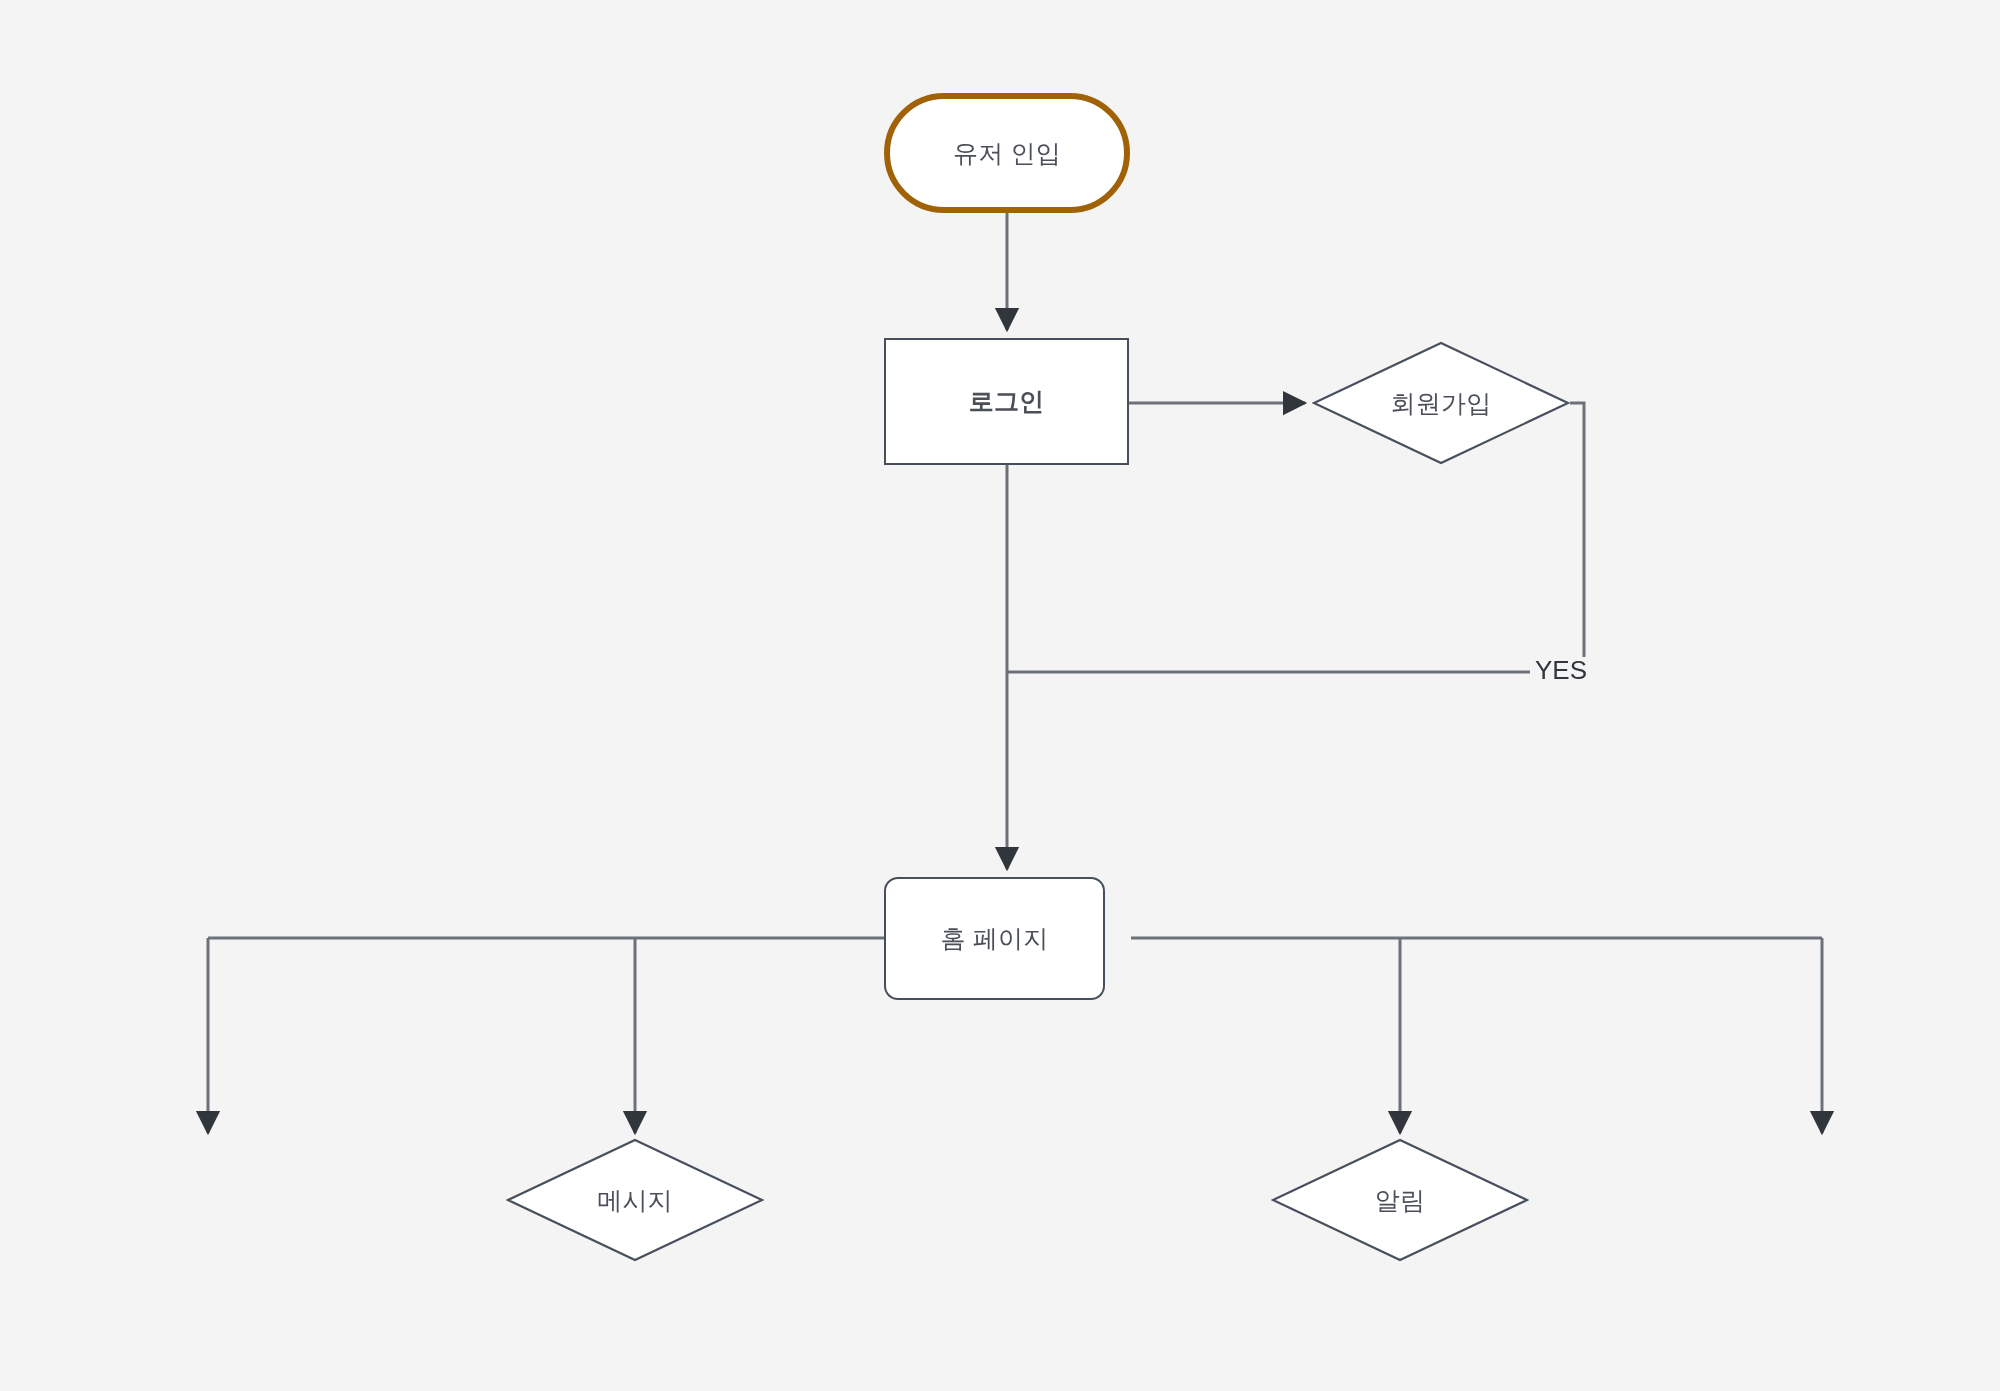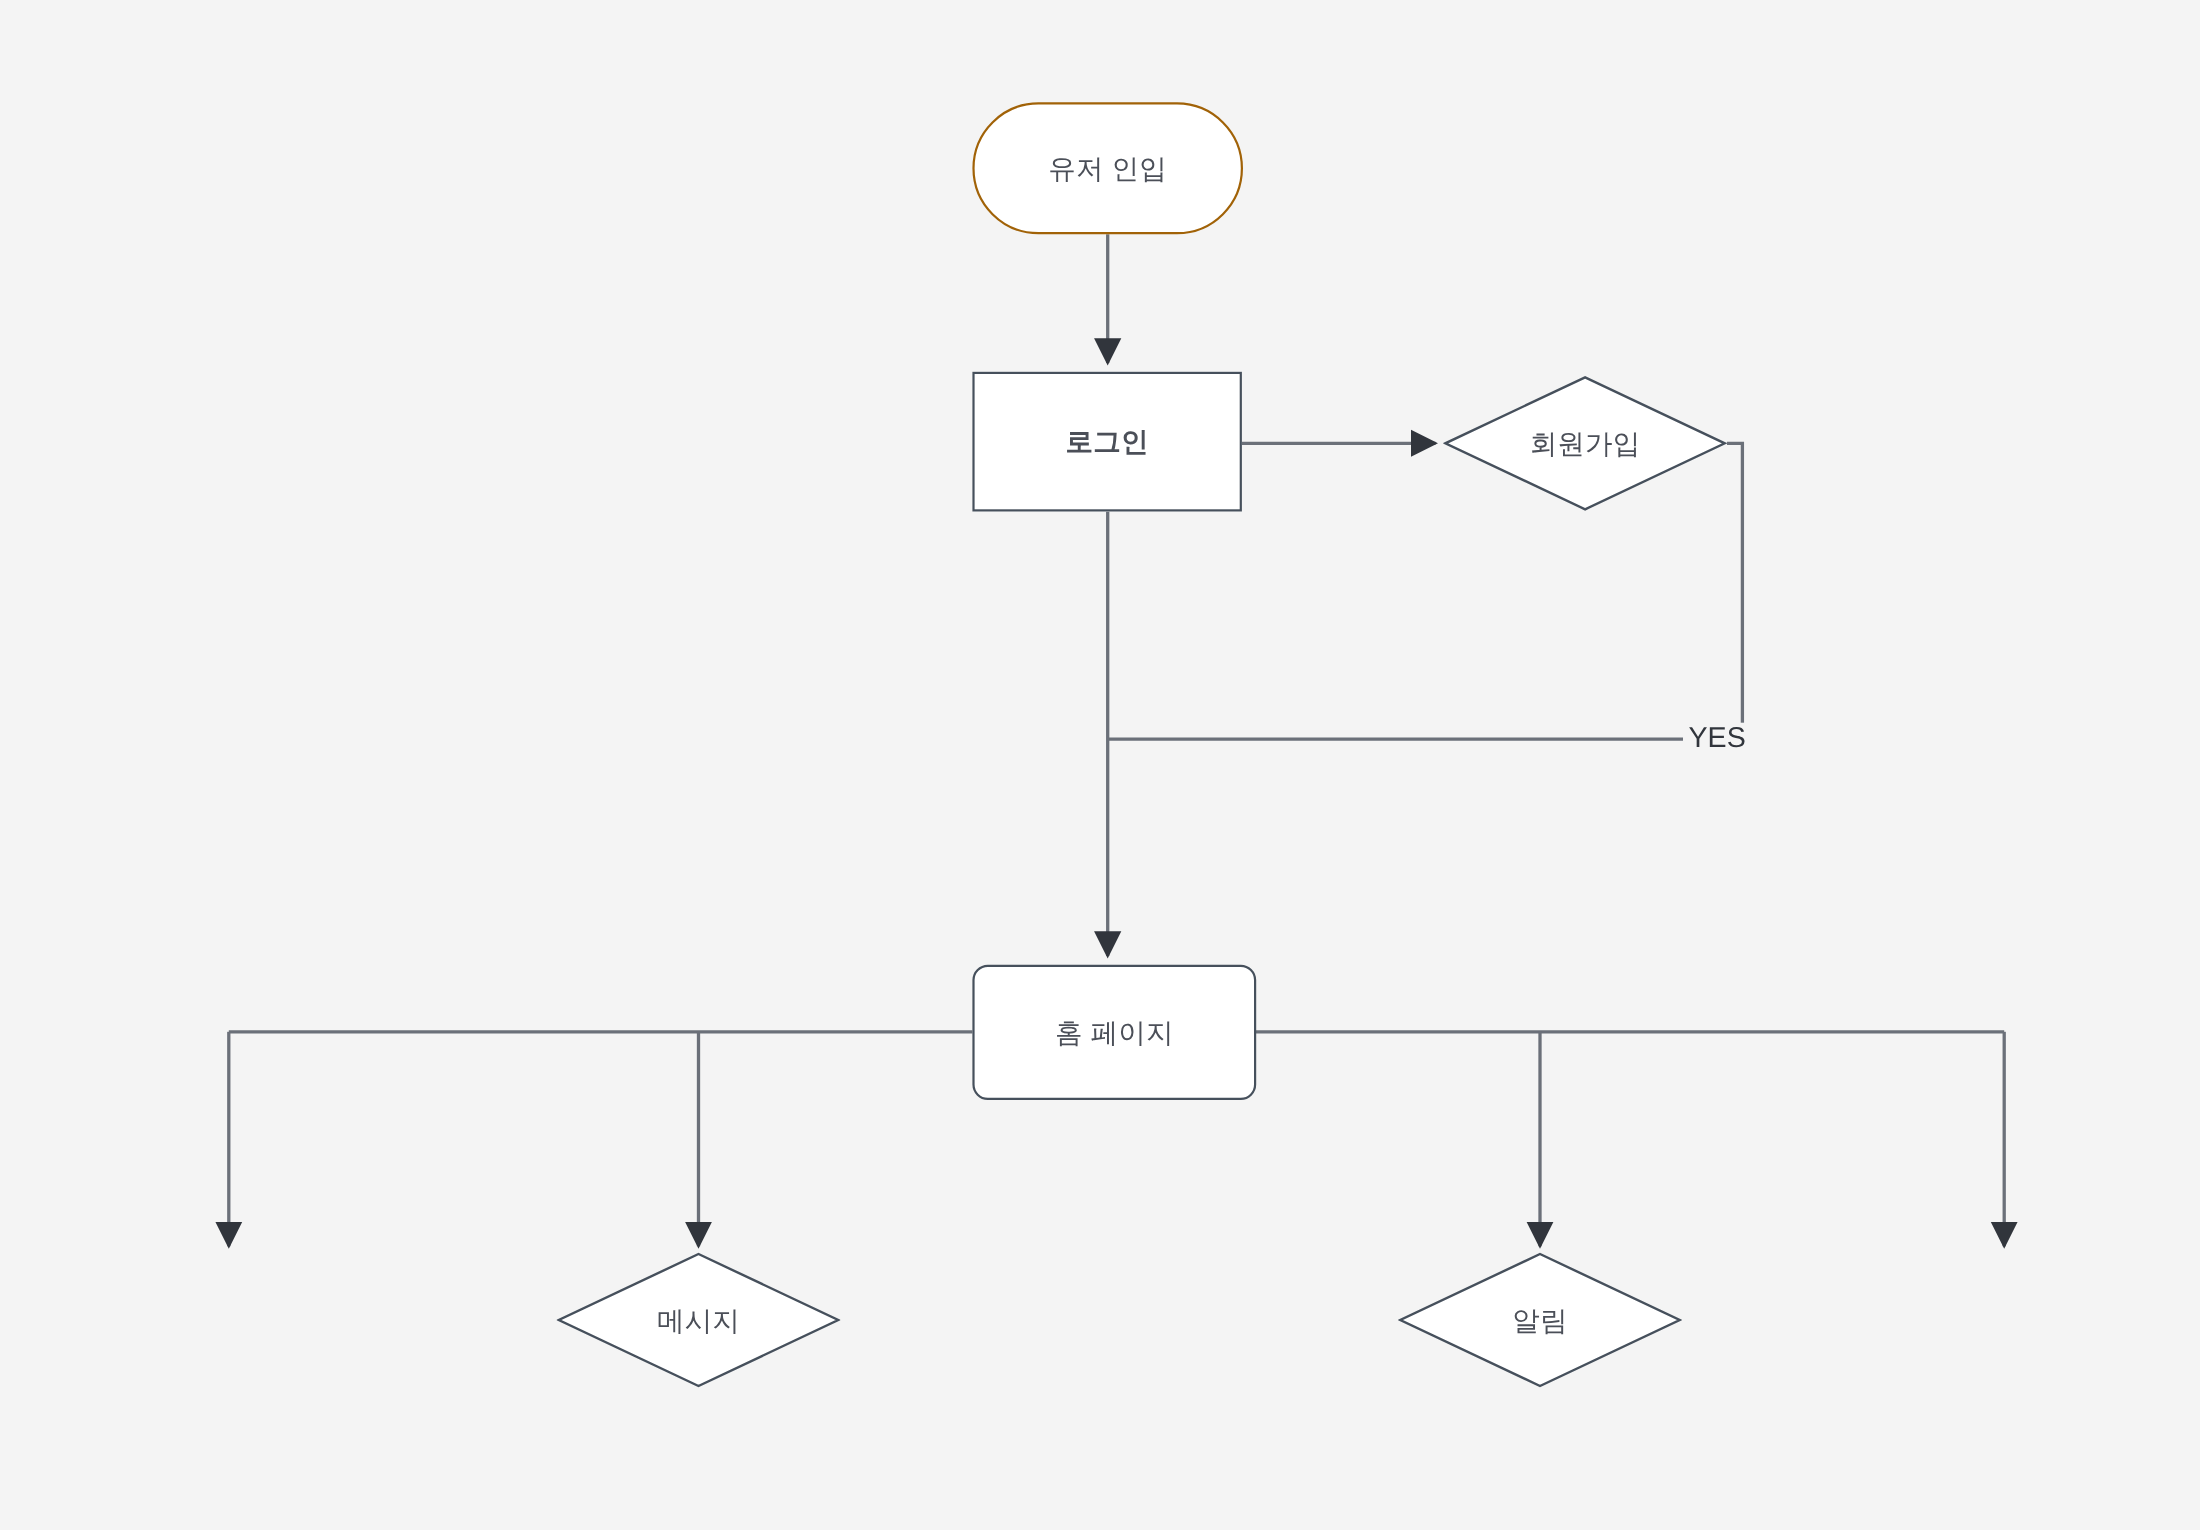--- a/index.html
+++ b/index.html
@@ -15,21 +15,21 @@
     position:absolute;
     box-sizing:border-box;
     display:flex;align-items:center;justify-content:center;
     color:#4b4f58;
     font-size:25px;
     letter-spacing:.2px;
     white-space:nowrap;
   }
   .node-start{
     background:#ffffff;
-    border:2px solid #a16207;
+    border:6px solid #a16207;
     border-radius:62px;
   }
   .node-process{
     background:#ffffff;
     border:2px solid #46505c;
     border-radius:0;
     font-weight:bold;
   }
   .node-rounded{
     background:#ffffff;
@@ -105,21 +105,21 @@
     <svg class="dshape" viewBox="0 0 258 124" preserveAspectRatio="none">
       <polygon points="129,2 256,62 129,122 2,62" fill="#ffffff" stroke="#46505c" stroke-width="2.2" vector-effect="non-scaling-stroke"></polygon>
     </svg>
     <span class="dlabel">회원가입</span>
   </div>
 
   <div class="edge-label" style="left:1530px;top:657px;">
     <span>YES</span>
   </div>
 
-  <div class="node node-rounded" style="left:884px;top:877px;width:258px;height:123px;text-align:center;">
+  <div class="node node-rounded" style="left:884px;top:877px;width:221px;height:123px;text-align:center;">
     <span>홈 페이지</span>
   </div>
 
 
   <div class="diamond" style="left:506px;top:1138px;width:258px;height:124px;">
     <svg class="dshape" viewBox="0 0 258 124" preserveAspectRatio="none">
       <polygon points="129,2 256,62 129,122 2,62" fill="#ffffff" stroke="#46505c" stroke-width="2.2" vector-effect="non-scaling-stroke"></polygon>
     </svg>
     <span class="dlabel">메시지</span>
   </div>

